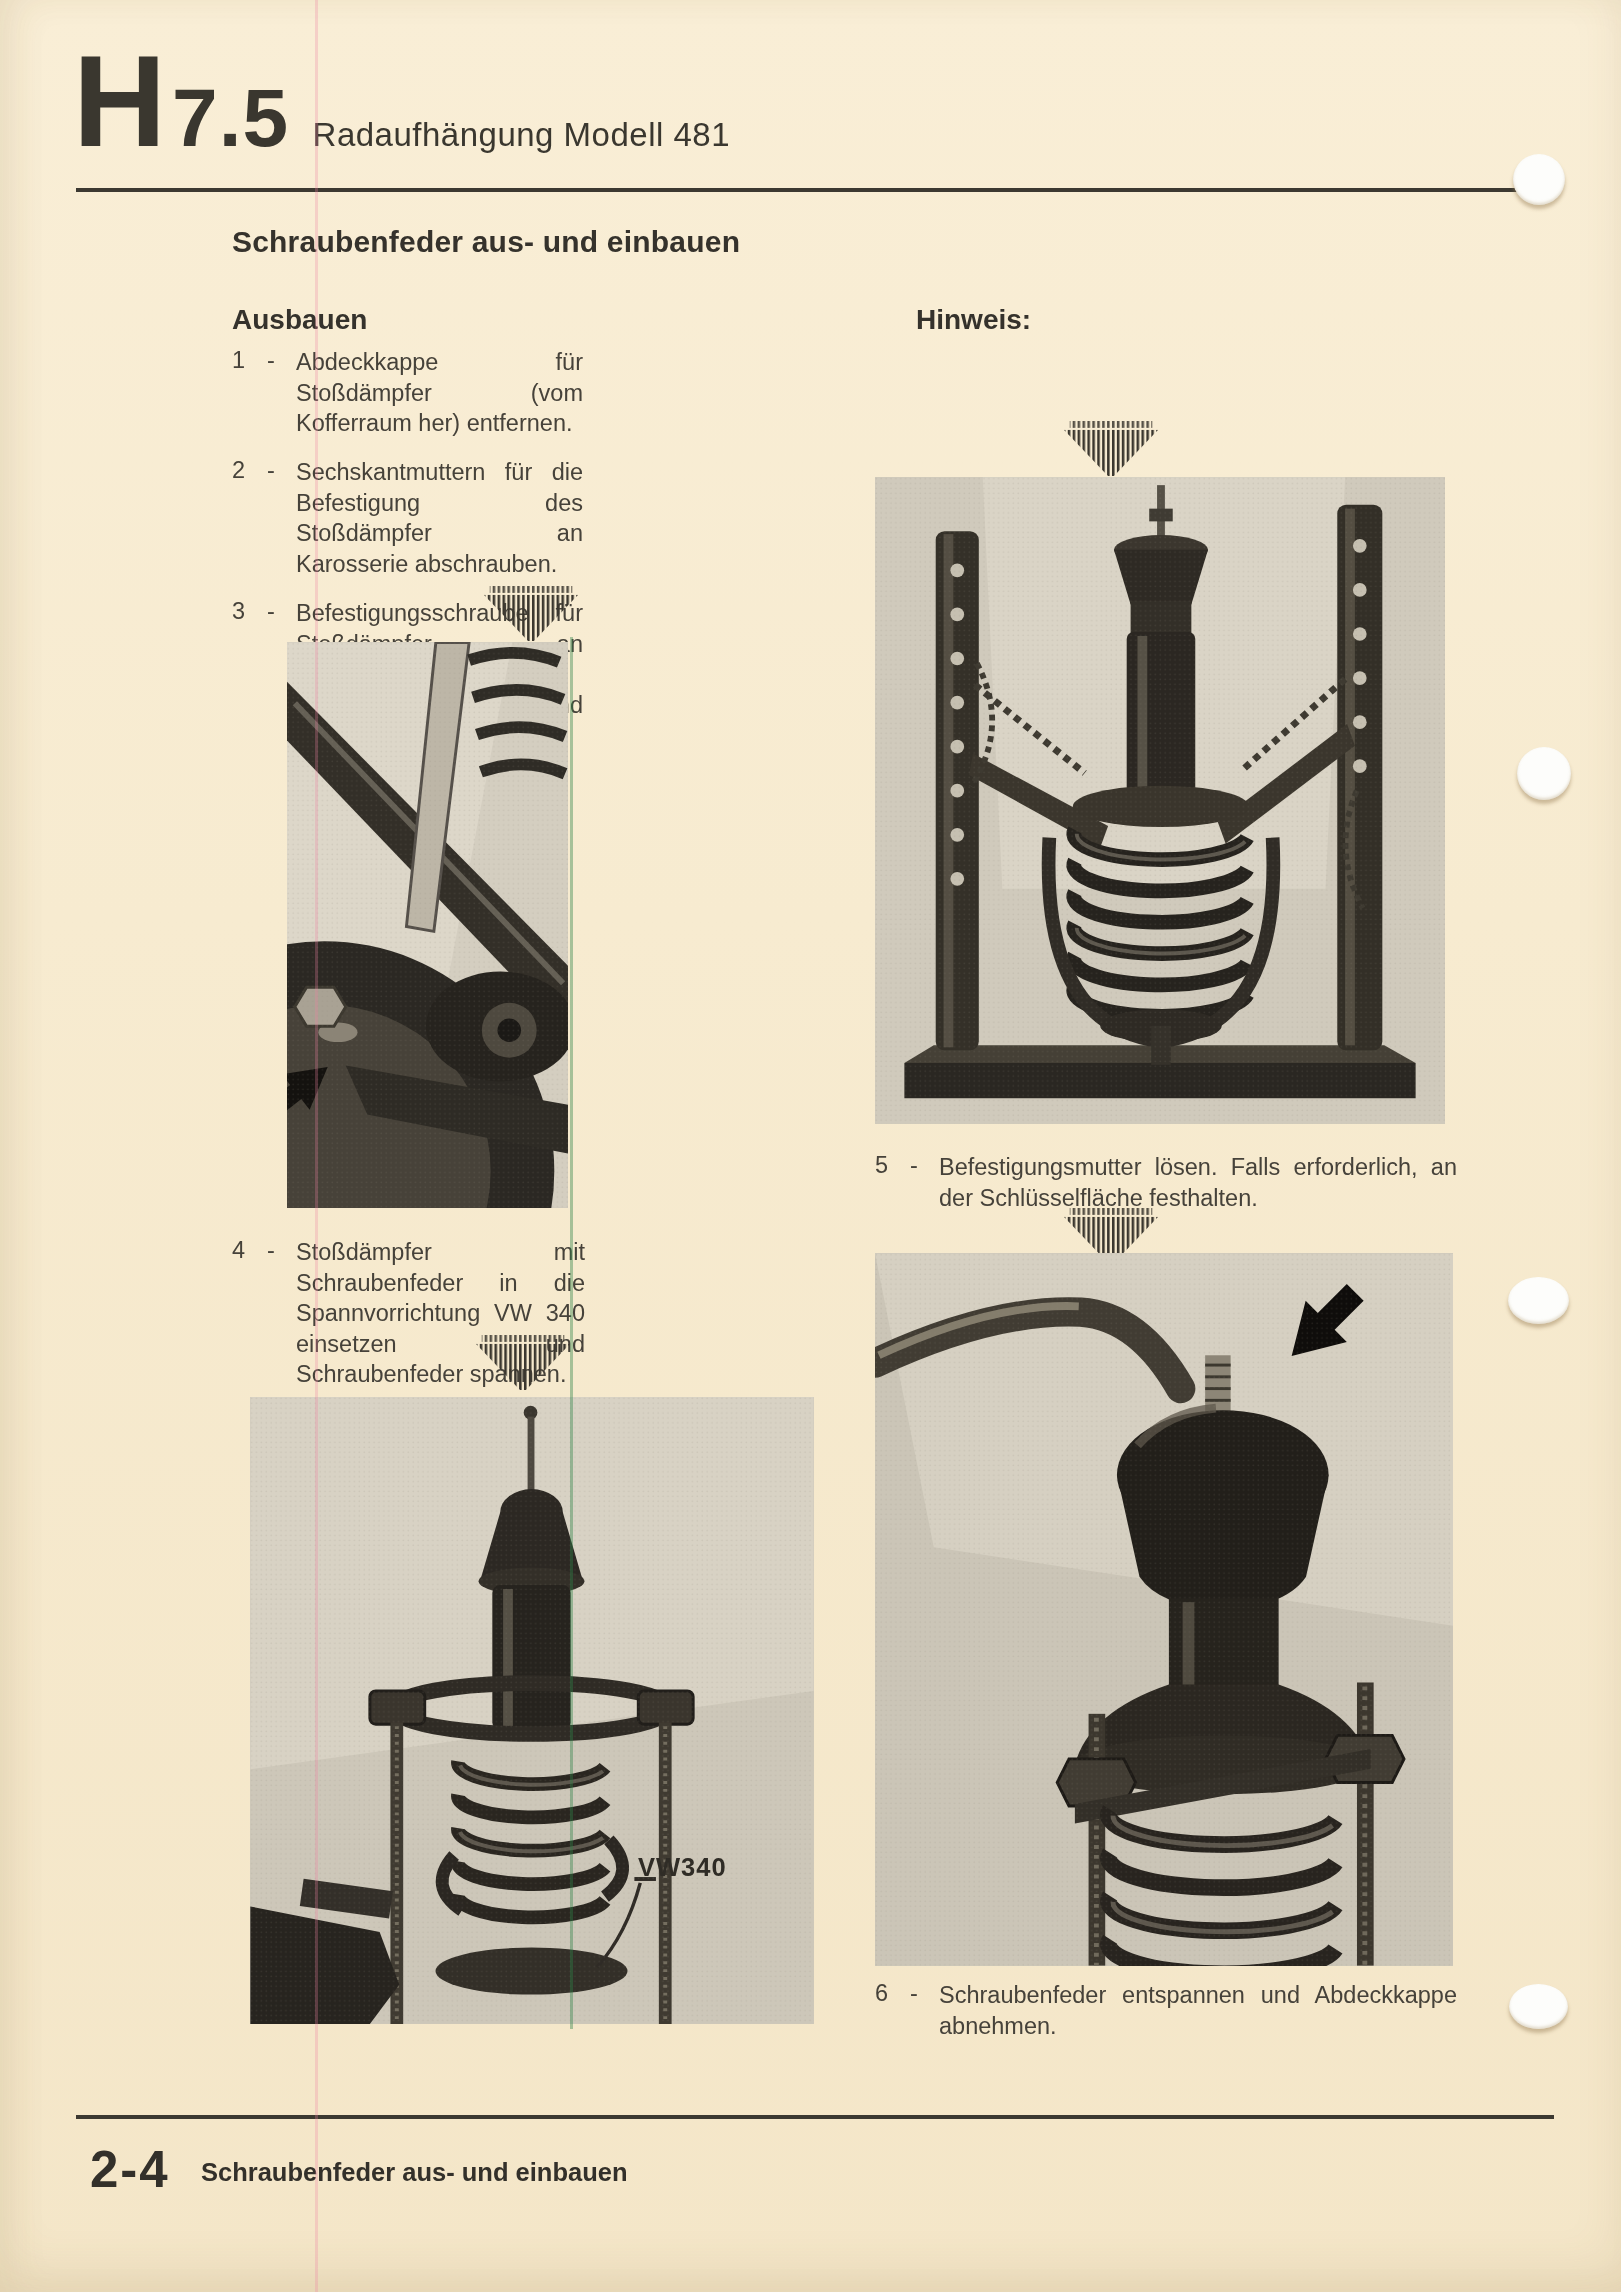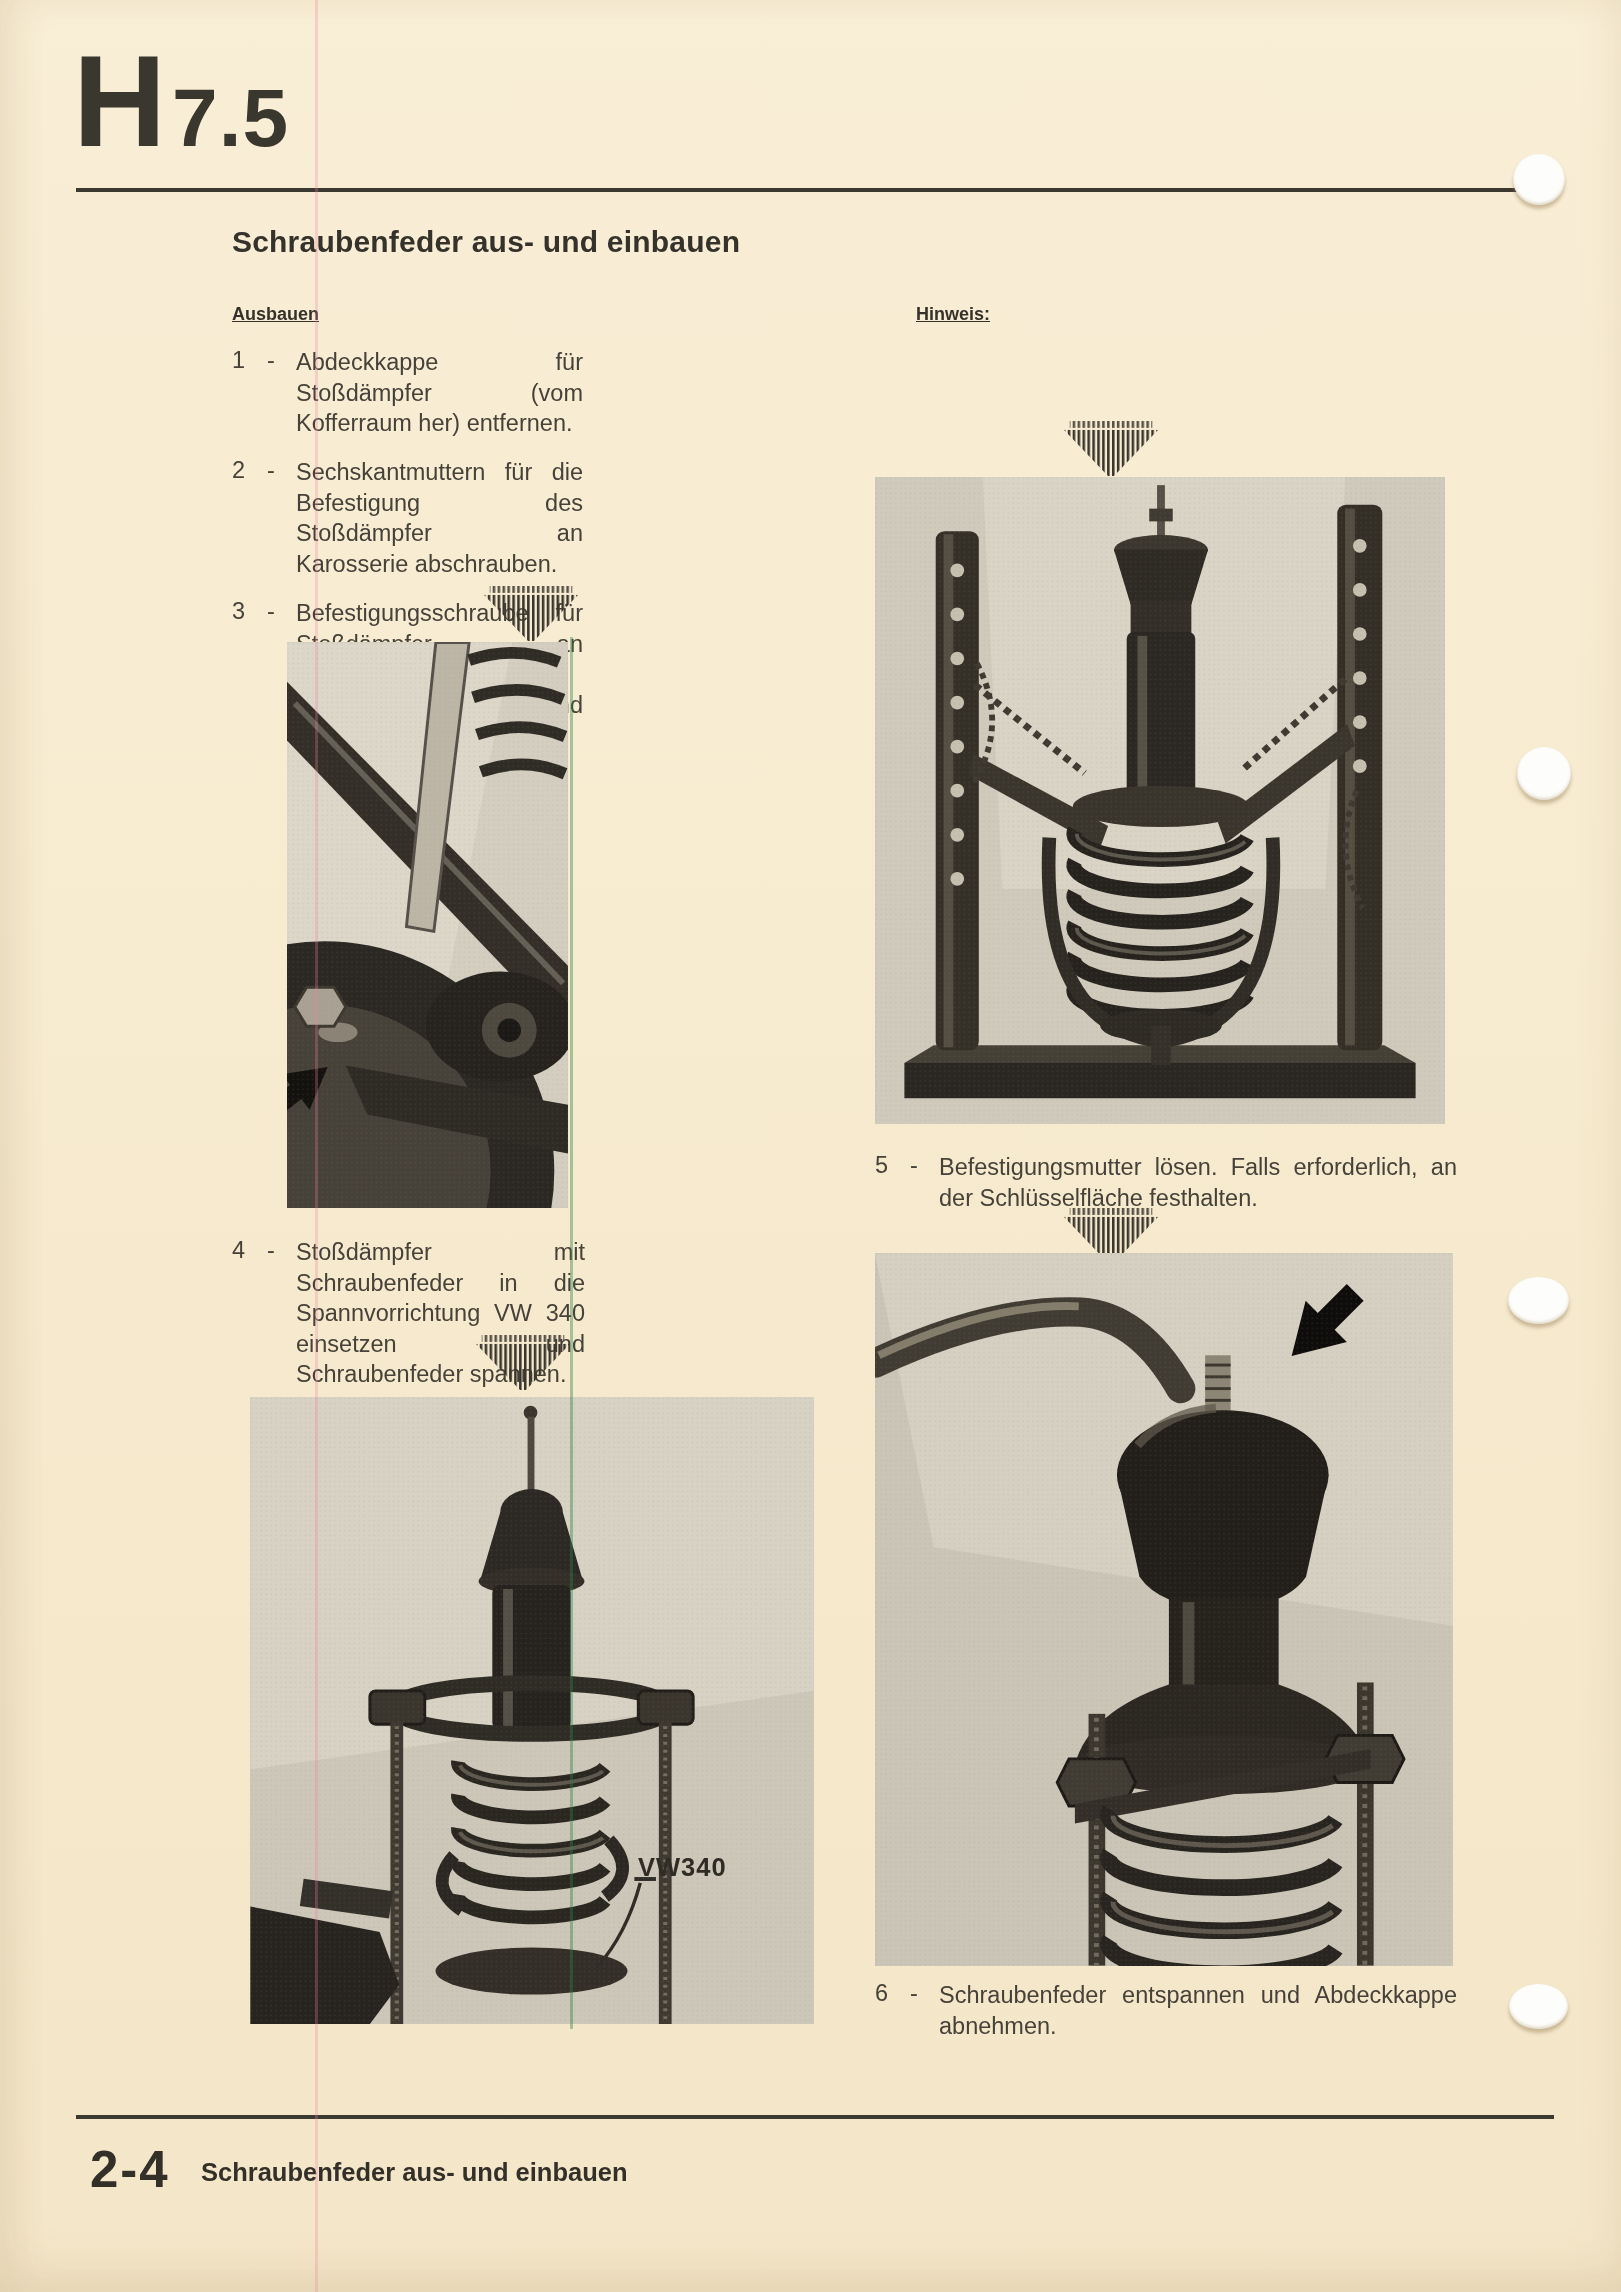--- a/index.html
+++ b/index.html
@@ -20,21 +20,21 @@
   }
   .abs{position:absolute;}
   
   .hdr{left:73px;top:37px;display:flex;align-items:baseline;color:#3a372f;}
   .hdr .letter{font-size:129px;font-weight:bold;line-height:1;letter-spacing:-3.9px;}
   .hdr .num{font-size:82px;font-weight:bold;margin-left:9.8px;letter-spacing:1px;}
   .hdr .sect{font-size:33px;font-weight:normal;margin-left:23.5px;letter-spacing:0.5px;}
   .rule{background:#3c3931;height:3.9px;}
   
   .doc-title{left:232px;top:225px;font-size:30px;font-weight:bold;color:var(--heading-ink);letter-spacing:0.2px;}
-  .subhead{font-size:18px;font-weight:bold;color:var(--heading-ink);text-decoration:underline;}
+  .subhead{font-size:28px;font-weight:bold;color:var(--heading-ink);}
   .bodytext{font-size:23.5px;line-height:1.3;text-align:justify;hyphens:auto;}
   .steps .step{display:flex;margin-bottom:18.6px;}
   .step .n{flex:none;width:35px;font-size:23.5px;}
   .step .d{flex:none;width:29px;font-size:23.5px;}
   .step .t{flex:1;font-size:23.5px;line-height:1.3;text-align:justify;hyphens:auto;}
   
   .photo{background:var(--photo-bg);}
   .photo svg{display:block;width:100%;height:100%;}
   .stripes{display:block;width:100%;height:100%;}
   .vw-label{position:absolute;font-size:25.5px;font-weight:bold;color:#2f2c26;letter-spacing:1px;}
@@ -48,20 +48,21 @@
   .foot-title{left:201px;top:2158px;font-size:25.5px;font-weight:bold;color:#33302a;}
 </style>
 </head>
 <body>
 
 <div class="page">
 
   <div class="abs hdr">
     <span class="letter">H</span>
     <span class="num">7.5</span>
+    <span class="sect">Radaufhängung Modell 481</span>
   </div>
   <div class="abs rule" style="left:76px;top:188px;width:1478px;"></div>
 
   <div class="abs doc-title">Schraubenfeder aus- und einbauen</div>
 
   <div class="abs subhead" style="left:232px;top:304px;">Ausbauen</div>
 
   <div class="abs steps" style="left:232px;top:347px;width:351px;">
     <div class="step">
       <span class="n">1</span>

